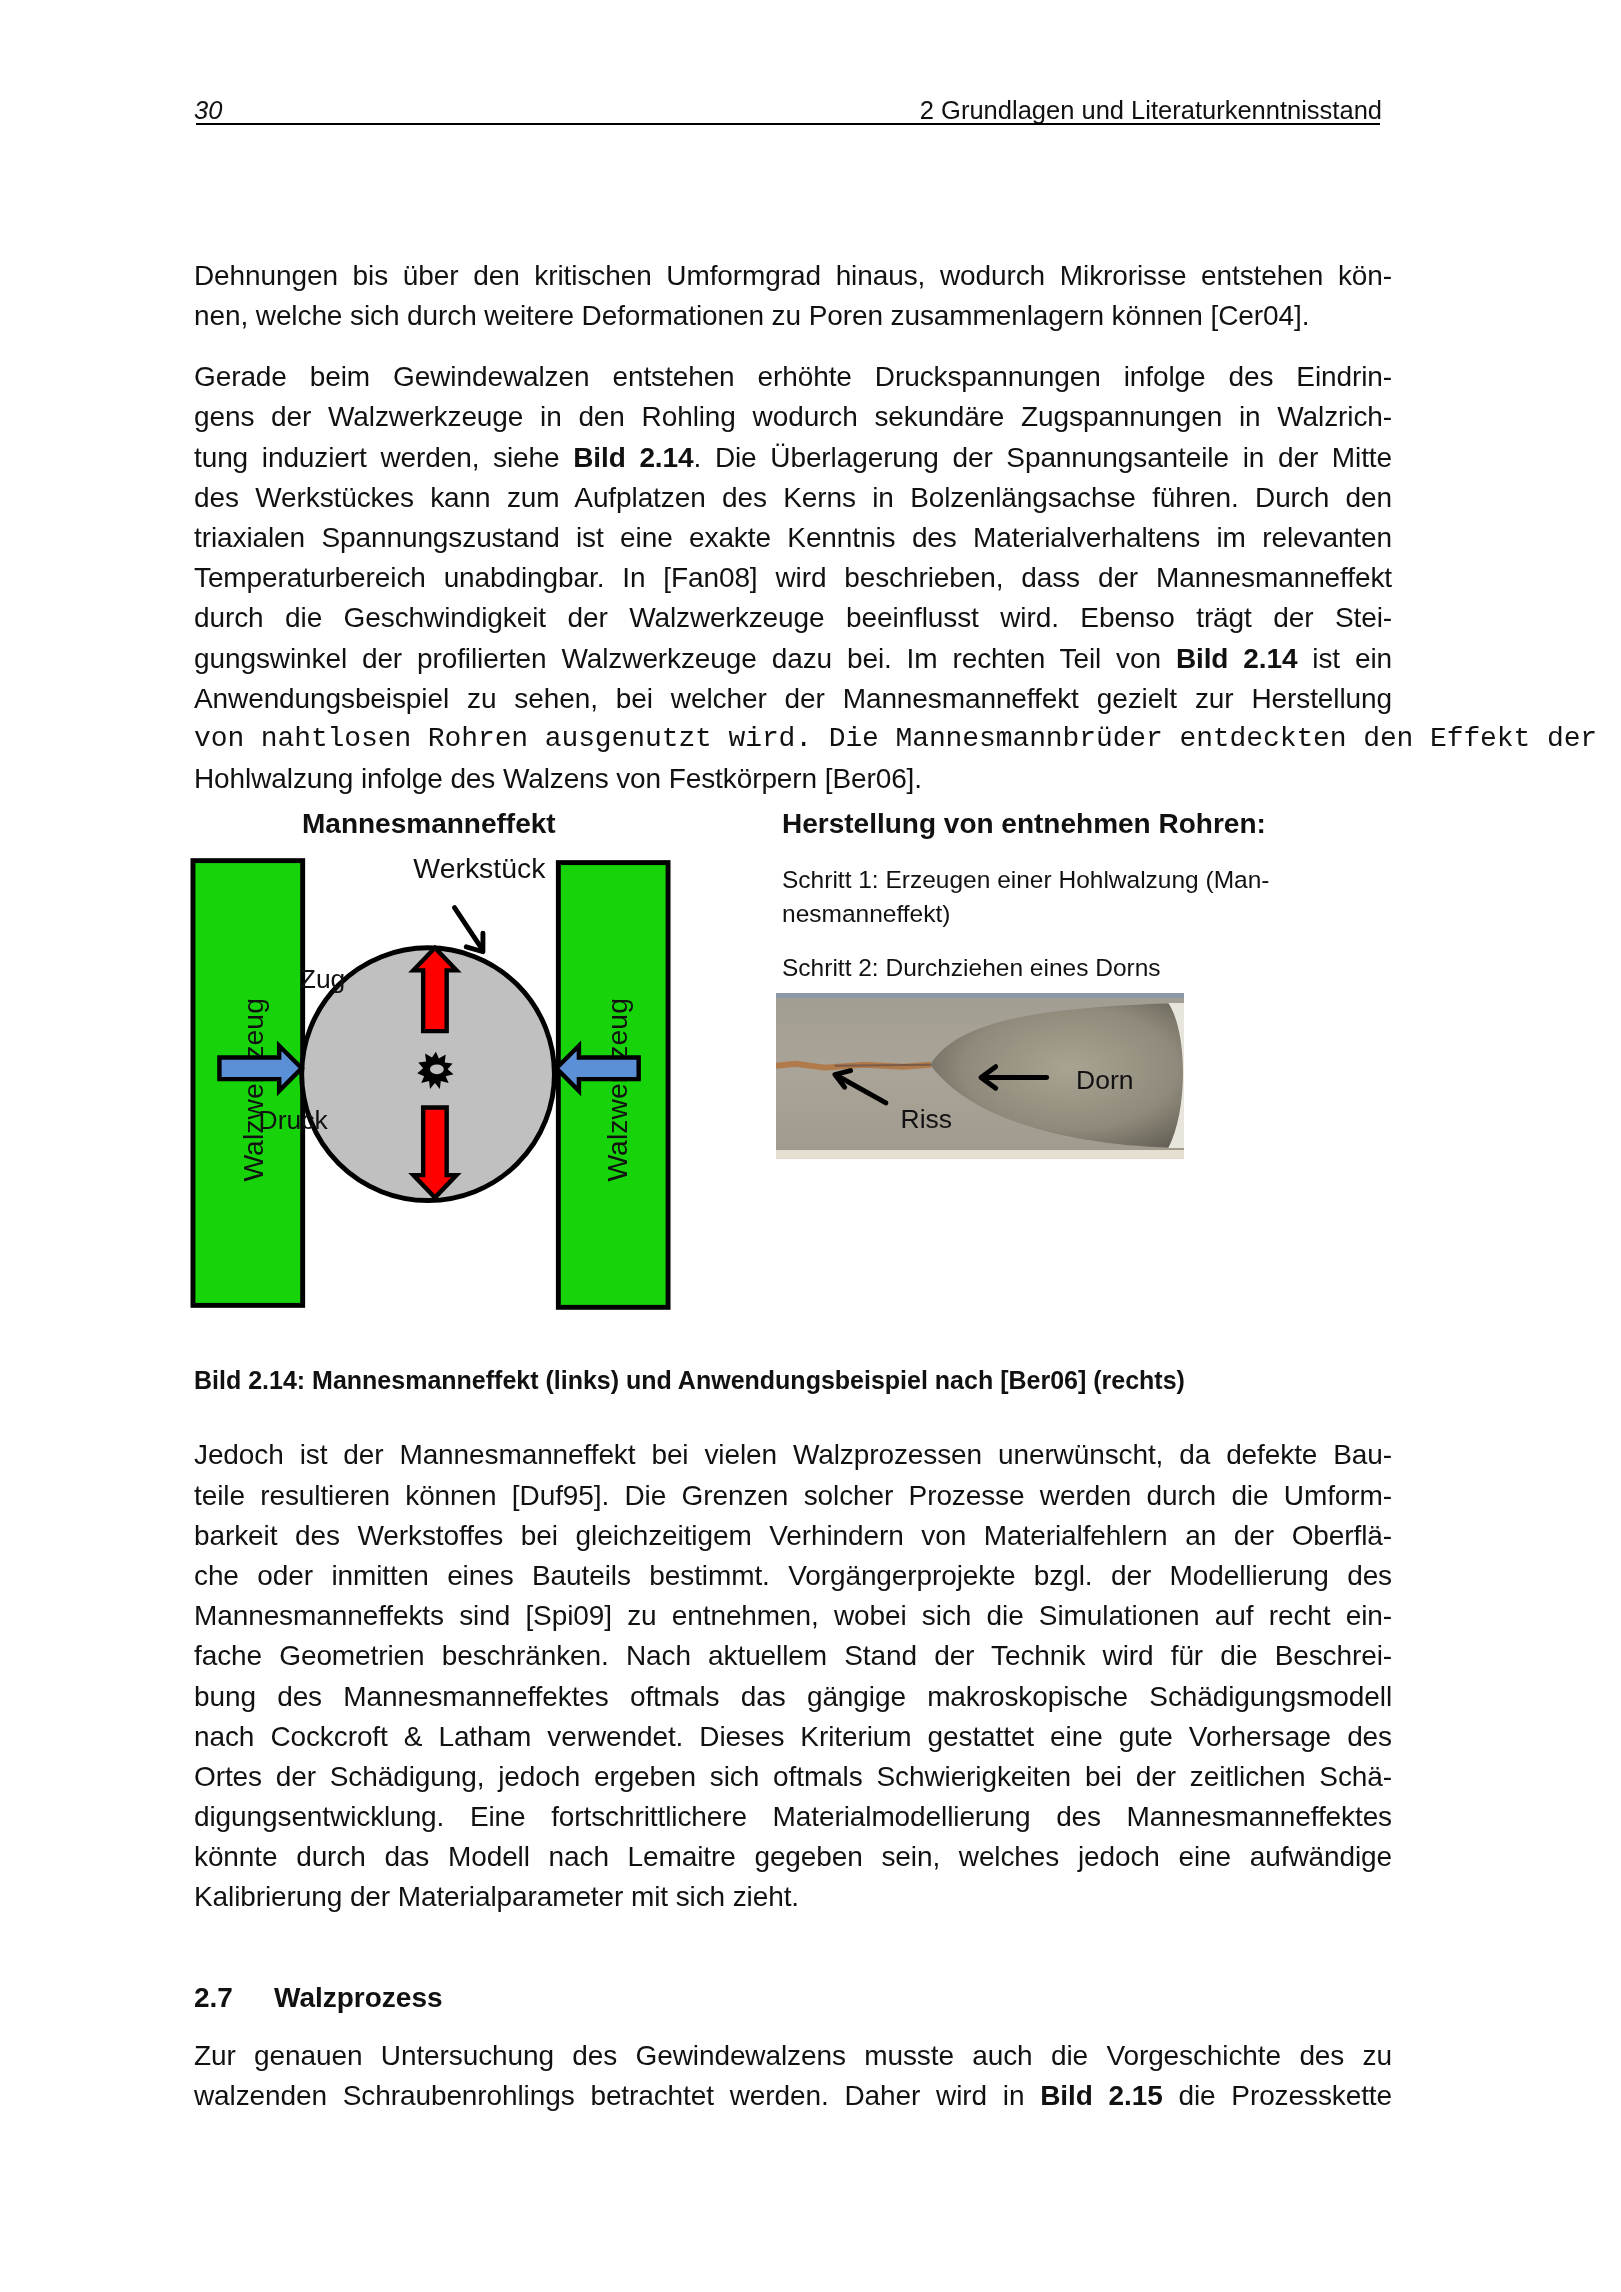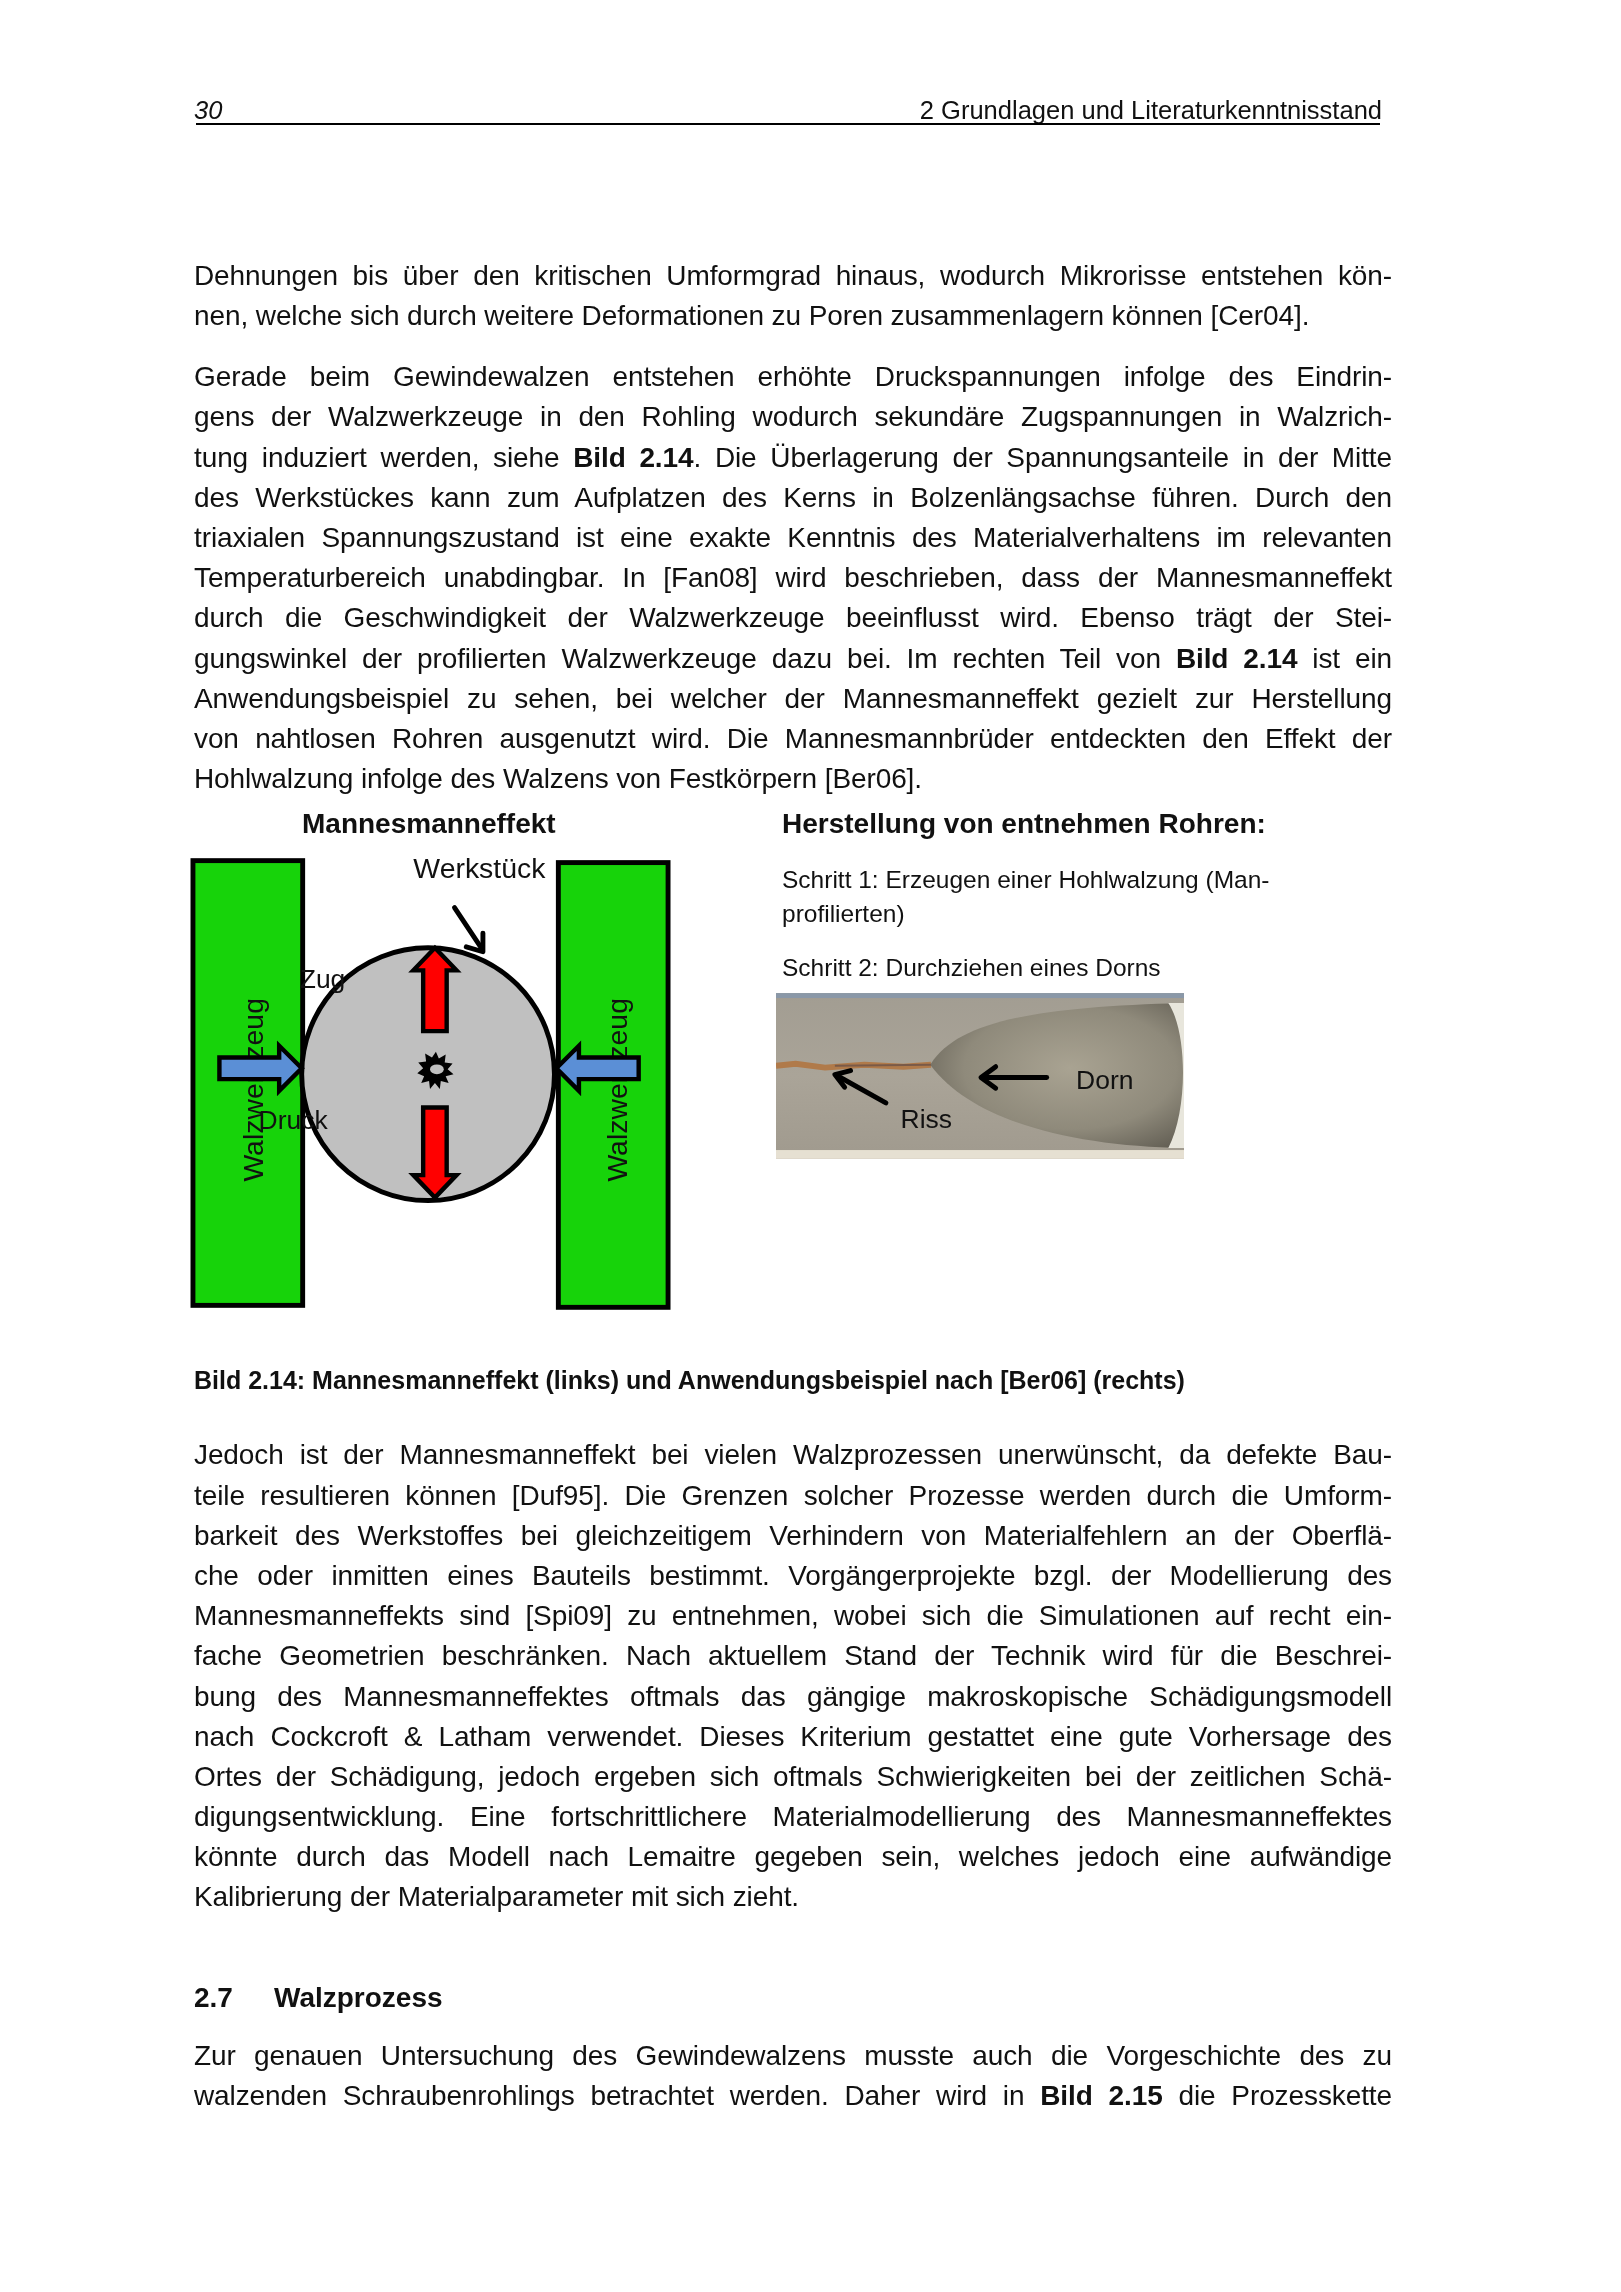--- a/index.html
+++ b/index.html
@@ -43,21 +43,21 @@
 <div id="p2">
     <div class="line" style="top: 334px;"><span>Gerade beim Gewindewalzen entstehen erhöhte Druckspannungen infolge des Eindrin-</span></div>
     <div class="line" style="top: 374px;"><span>gens der Walzwerkzeuge in den Rohling wodurch sekundäre Zugspannungen in Walzrich-</span></div>
     <div class="line" style="top: 415px;"><span>tung induziert werden, siehe </span><b>Bild 2.14</b><span>. Die Überlagerung der Spannungsanteile in der Mitte</span></div>
     <div class="line" style="top: 455px;"><span>des Werkstückes kann zum Aufplatzen des Kerns in Bolzenlängsachse führen. Durch den</span></div>
     <div class="line" style="top: 495px;"><span>triaxialen Spannungszustand ist eine exakte Kenntnis des Materialverhaltens im relevanten</span></div>
     <div class="line" style="top: 535px;"><span>Temperaturbereich unabdingbar. In [Fan08] wird beschrieben, dass der Mannesmanneffekt</span></div>
     <div class="line" style="top: 575px;"><span>durch die Geschwindigkeit der Walzwerkzeuge beeinflusst wird. Ebenso trägt der Stei-</span></div>
     <div class="line" style="top: 616px;"><span>gungswinkel der profilierten Walzwerkzeuge dazu bei. Im rechten Teil von </span><b>Bild 2.14</b><span> ist ein</span></div>
     <div class="line" style="top: 656px;"><span>Anwendungsbeispiel zu sehen, bei welcher der Mannesmanneffekt gezielt zur Herstellung</span></div>
-    <div class="line" style="top: 696px;"><span>von nahtlosen Rohren ausgenutzt wird. Die Mannesmannbrüder entdeckten den Effekt der</span></div>
+    <div class="line" style="top: 696px; font-family: Liberation Mono, monospace;"><span>von nahtlosen Rohren ausgenutzt wird. Die Mannesmannbrüder entdeckten den Effekt der</span></div>
     <div class="line last" style="top: 736px;"><span>Hohlwalzung infolge des Walzens von Festkörpern [Ber06].</span></div>
   </div>
 
 <div>
   <div class="abs fig-title-left">Mannesmanneffekt</div>
 
   <svg class="abs" style="left:176px; top:843px;" width="510" height="480" viewBox="0 0 520 490">
 
     <text x="242" y="36" font-size="29" fill="#111">Werkstück</text>
     <g>
@@ -83,21 +83,21 @@
       <path d="M265,213 l3,7 l7,-4 l-1,8 l8,1 l-5,6 l6,5 l-8,2 l3,7 l-8,-2 l-1,8 l-5,-6 l-5,6 l-1,-8 l-8,2 l3,-7 l-7,-3 l6,-5 l-5,-6 l8,-1 l-1,-8 l7,4 z" fill="#000"></path>
       <ellipse cx="266" cy="231" rx="7" ry="5" fill="#c0c0c0"></ellipse>
     </g>
 
     <text x="126" y="148" font-size="27" fill="#111">Zug</text>
     <text x="84" y="292" font-size="27" fill="#111">Druck</text>
   </svg>
 
   <div class="abs fig-title-right">Herstellung von entnehmen Rohren:</div>
   <div class="abs step" style="top:862px">Schritt 1: Erzeugen einer Hohlwalzung (Man-</div>
-  <div class="abs step" style="top:896px">profilierten)</div>
+  <div class="abs step" style="top:896px">nesmanneffekt)</div>
   <div class="abs step" style="top:950px">Schritt 2: Durchziehen eines Dorns</div>
 
   <svg class="abs" style="left:776px; top:993px;" width="408" height="166" viewBox="0 0 416 169">
     <defs>
       <linearGradient id="bg" x1="0" y1="0" x2="0" y2="1">
         <stop offset="0" stop-color="#a29d92"></stop>
         <stop offset="0.5" stop-color="#aaa498"></stop>
         <stop offset="1" stop-color="#a09a8e"></stop>
       </linearGradient>
       <radialGradient id="dorn" cx="0.55" cy="0.45" r="0.7">

